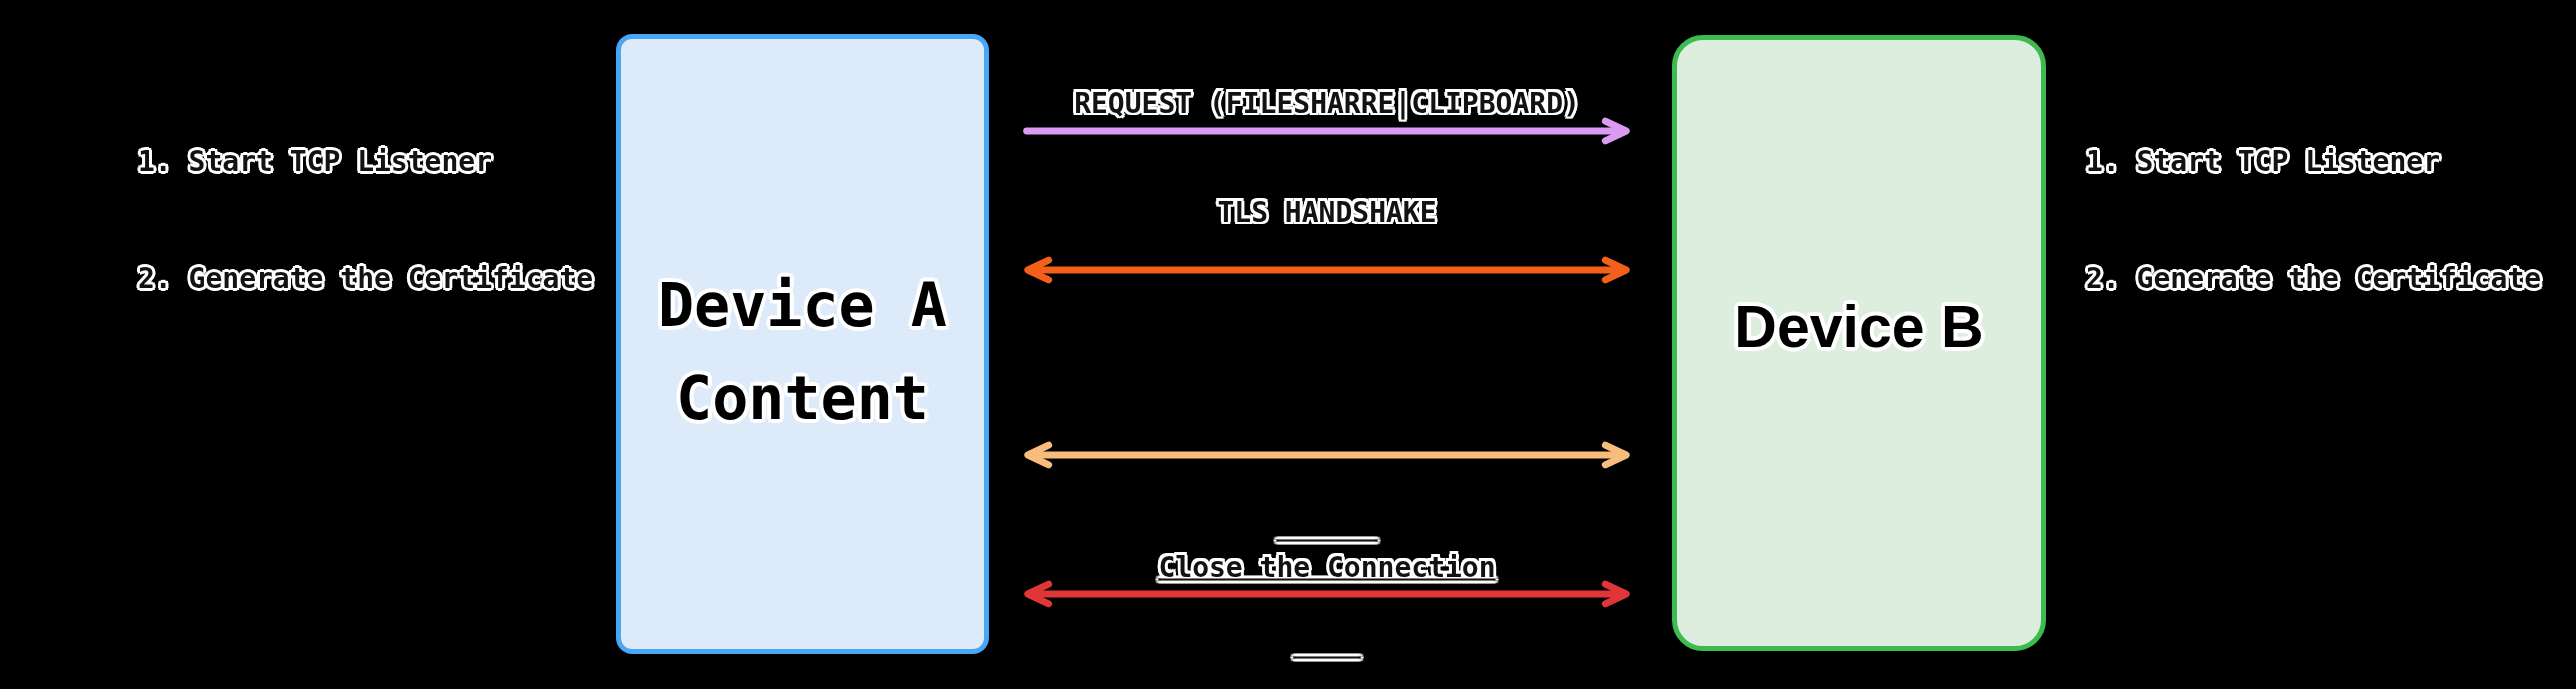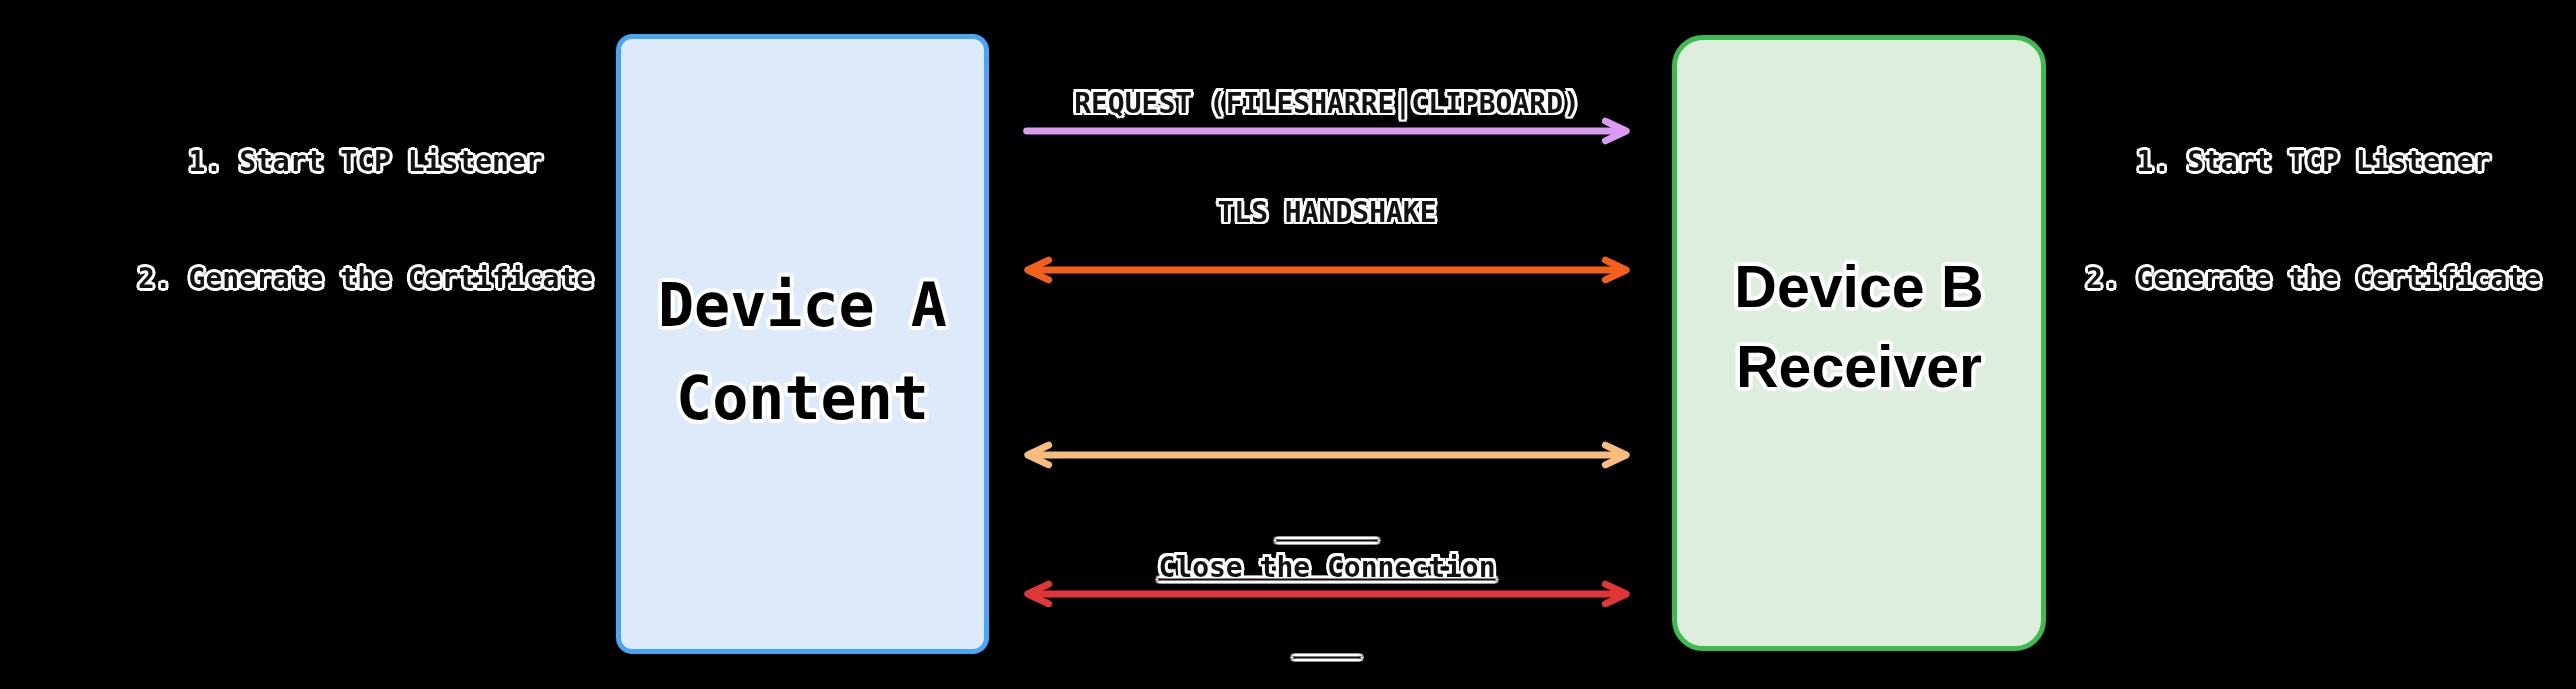--- a/index.html
+++ b/index.html
@@ -17,21 +17,21 @@
       -2.3px -2.3px 0 #fff, 2.3px -2.3px 0 #fff, -2.3px 2.3px 0 #fff, 2.3px 2.3px 0 #fff;
   }
   .halo-l {
     color:#000000; font-weight:700;
     text-shadow:
       -4.1px 0 0 #fff, 4.1px 0 0 #fff, 0 -4.1px 0 #fff, 0 4.1px 0 #fff,
       -2.9px -2.9px 0 #fff, 2.9px -2.9px 0 #fff, -2.9px 2.9px 0 #fff, 2.9px 2.9px 0 #fff;
   }
 
   .notes { position:absolute; top:64px; font-size:28px; line-height:39px;
-           white-space:pre; letter-spacing:0;text-align:center; }
+           white-space:pre; letter-spacing:0; }
   .notes-left  { left:138px; }
   .notes-right { left:2086px; }
 
   .device-box { position:absolute; border:5.8px solid; border-radius:16.2px;
                 display:flex; flex-direction:column; justify-content:center;
                 align-items:center; text-align:center; }
   .device-a { left:616px; top:34px; width:373px; height:620px; }
   .device-a .device-title { font-family:"DejaVu Sans Mono", monospace;
       font-size:60px; line-height:93px; transform:translateY(8.1px); }
   .device-b { left:1672px; top:35px; width:374px; height:616px; }
@@ -114,21 +114,20 @@
         <polyline class="stroke" points="46,7 10,24 46,41"></polyline>
         <polyline class="stroke" points="1006,7 1042,24 1006,41"></polyline>
       </svg>
     </div>
 
   </div>
 
   <div class="device-box device-b" style="border-color: rgb(60, 188, 80); background: rgb(221, 238, 222); border-radius: 31px;">
     <div class="device-title halo-l">
       <div>Device B</div>
-      <div>Receiver</div>
     </div>
   </div>
 
   <div class="notes notes-right halo-s">
     <div>1. Start TCP Listener</div>
     <div>2. Generate the Certificate</div>
   </div>
 
 </div>
 

